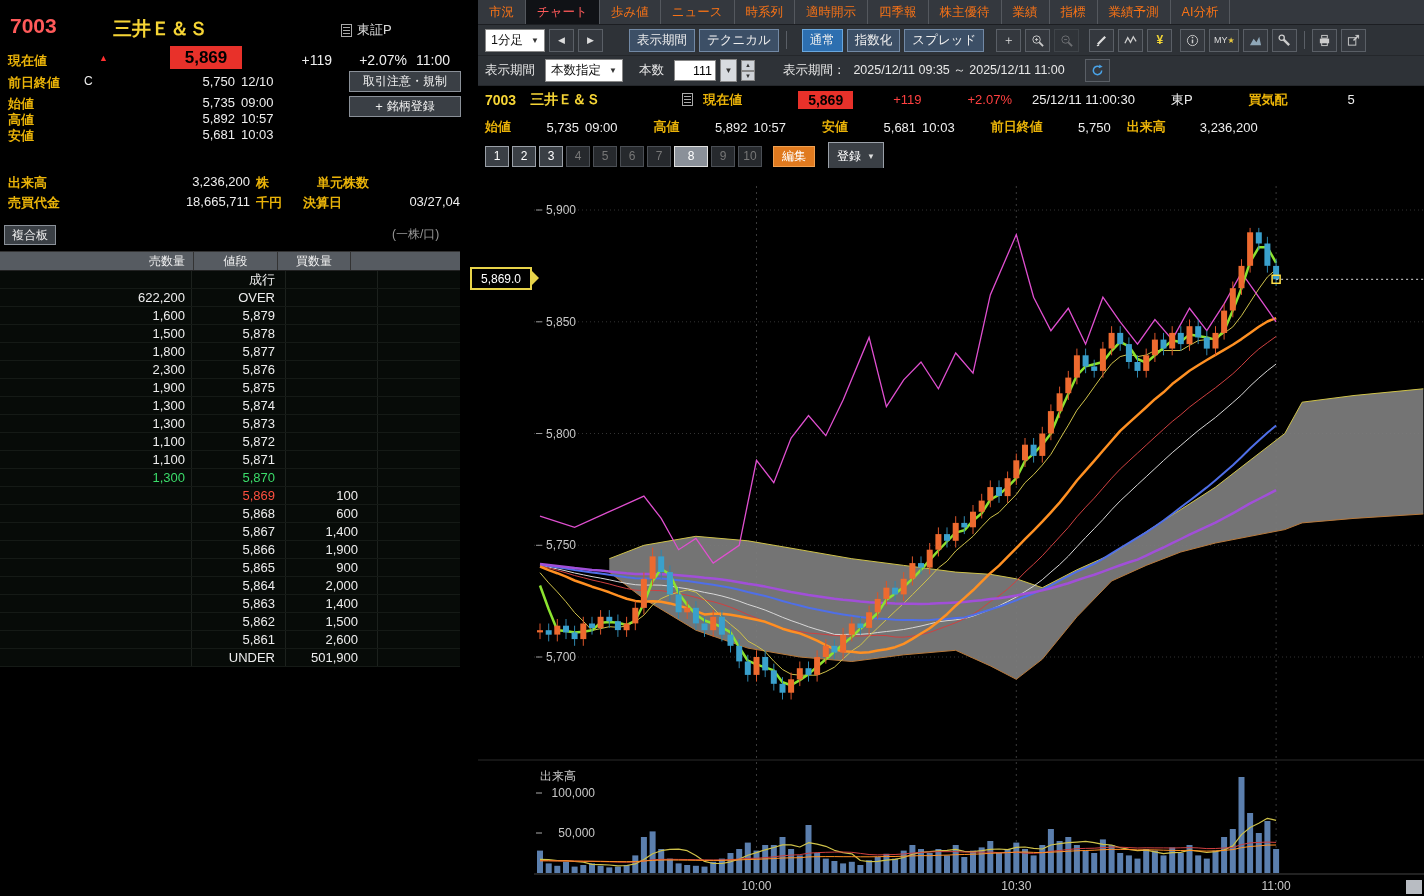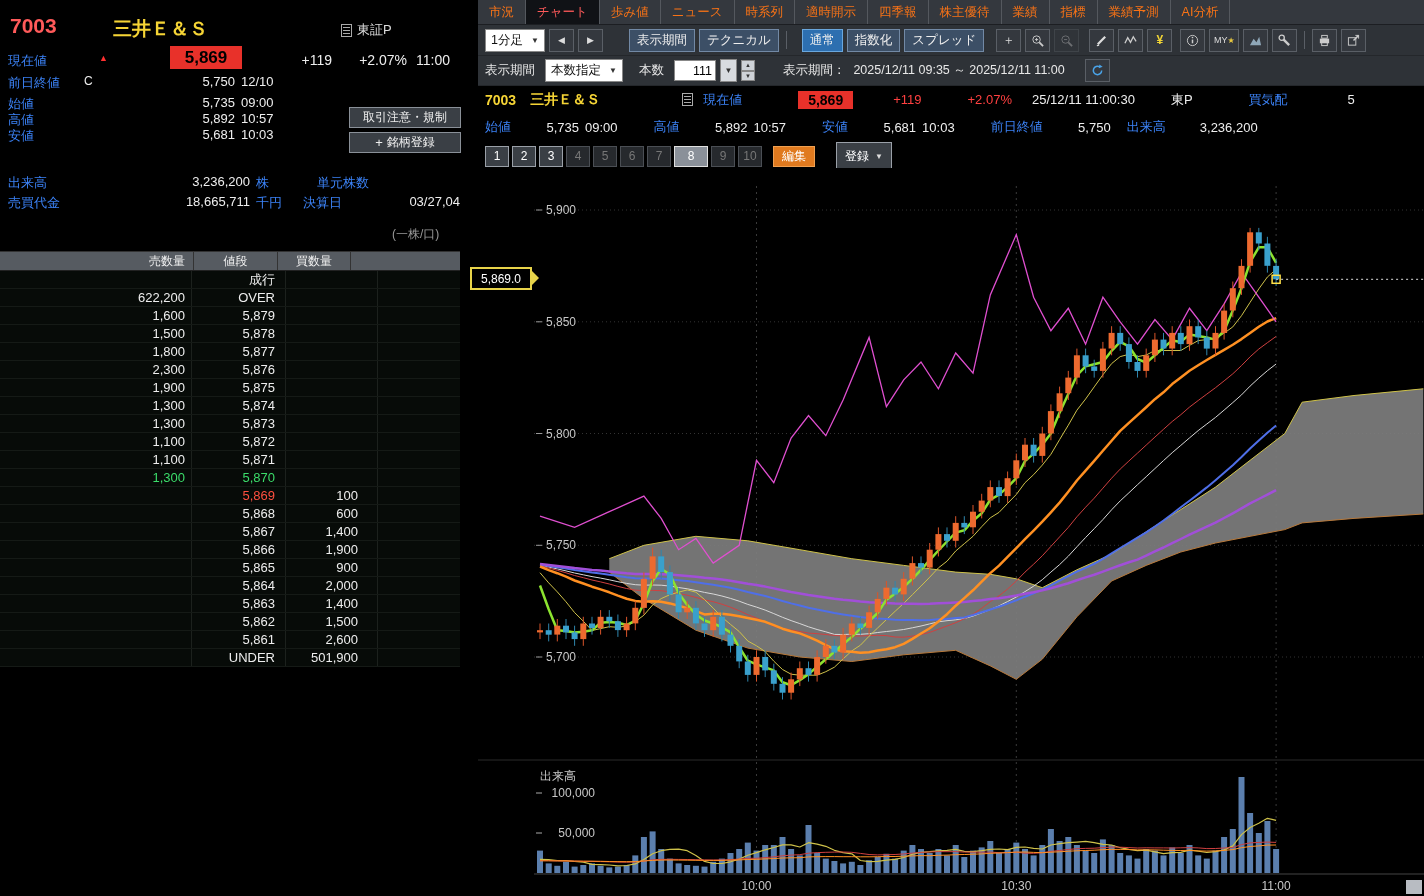--- a/index.html
+++ b/index.html
@@ -2,30 +2,30 @@
 <html><head>
 <meta charset="utf-8">
 <style>
   html,body{margin:0;padding:0;background:#000;width:1424px;height:896px;overflow:hidden;
     font-family:"Liberation Sans","DejaVu Sans",sans-serif;color:#eee;font-size:13px;}
   
   #left-panel{position:absolute;left:0;top:0;width:467px;height:896px;background:#000;border-right:1px solid #1c1c1c;}
   .lp-code{position:absolute;left:10px;top:14px;font-size:21px;font-weight:bold;color:#ff5a5a;}
   .lp-name{position:absolute;left:113px;top:16px;font-size:19px;font-weight:bold;color:#f5d435;}
   .lp-exch{position:absolute;left:341px;top:21px;display:flex;gap:5px;align-items:center;color:#ddd;}
-  .cy{color:#3b82f6;}
+  .cy{color:#eab308;font-weight:bold;}
   .red{color:#ff4040;}
   .wh{color:#eee;}
   .lbl{position:absolute;font-size:13px;}
   .val{position:absolute;text-align:right;font-size:13px;color:#eee;}
   .cur-box{position:absolute;left:170px;top:46px;width:72px;height:23px;background:#e8312a;color:#000;
     font-size:17px;font-weight:bold;display:flex;align-items:center;justify-content:center;}
   .up-tri{position:absolute;left:99px;top:53px;color:#ff3030;font-size:9px;}
   .lp-btn{position:absolute;background:#3a3f45;border:1px solid #8a9098;color:#eee;font-size:12px;
-    display:flex;align-items:center;justify-content:center;gap:4px;cursor:default;margin-top:36px;}
+    display:flex;align-items:center;justify-content:center;gap:4px;cursor:default;}
   .note{position:absolute;color:#9a9a9a;font-size:12px;}
   
   #board{position:absolute;left:0;top:251px;width:460px;border-top:1px solid #333;}
   .bhead{display:flex;height:18px;background:#565b61;color:#f0f0f0;font-size:12px;border-bottom:1px solid #222;}
   .bh{display:flex;align-items:center;border-right:1px solid #333;}
   .bh.sell{width:185px;justify-content:flex-end;padding-right:8px;}
   .bh.price{width:83px;justify-content:center;}
   .bh.buy{width:72px;justify-content:center;}
   .bh.fill{flex:1;border-right:none;}
   .brow{display:flex;height:17px;line-height:17px;background:#070b08;border-bottom:1px solid #151a16;font-size:13px;}
@@ -66,21 +66,21 @@
   .badge-cur{background:#e8312a;color:#000;font-weight:bold;font-size:14px;padding:1px 10px;}
   .tar{text-align:right;display:inline-block;}
   #slotrow{height:30px;display:flex;align-items:center;gap:3px;padding-left:18px;background:#000;}
   .slot{width:22px;height:19px;border:1px solid #9aa0a8;background:#3a3f45;color:#fff;font-size:12px;
     display:flex;align-items:center;justify-content:center;cursor:default;}
   .slot.off{border-color:#4a4e54;background:#26292d;color:#777;}
   .slot.sel{background:#8a9099;border-color:#e0e0e0;color:#fff;}
   .btn-edit{background:#e07a1f;border:1px solid #f0a050;color:#fff;height:19px;padding:0 8px;font-size:12px;
     margin-left:8px;display:flex;align-items:center;}
   .btn-reg{height:19px;background:#3a3f45;border:1px solid #9aa0a8;color:#fff;padding:4px 8px;font-size:12px;
-    display:flex;gap:6px;align-items:center;margin-left:18px;}
+    display:flex;gap:6px;align-items:center;margin-left:10px;}
   #chart-region{position:absolute;left:0;top:168px;width:957px;height:728px;background:#000;}
   #chart-svg{position:absolute;left:11px;top:0;}
   #chart-svg text{font-family:"Liberation Sans","DejaVu Sans",sans-serif;}
   .tick{font-size:12px;fill:#c8c8c8;}
   #price-tag{position:absolute;left:3px;top:99px;width:58px;height:19px;background:#000;border:2px solid #e8d44a;
     color:#fff;font-size:12px;display:flex;align-items:center;justify-content:center;}
   #price-tag::after{content:'';position:absolute;right:-9px;top:2px;border-left:7px solid #e8d44a;
     border-top:7px solid transparent;border-bottom:7px solid transparent;}
   #corner-box{position:absolute;right:2px;bottom:2px;width:16px;height:14px;background:#b8bcc2;}
   svg.mini{display:block;}

